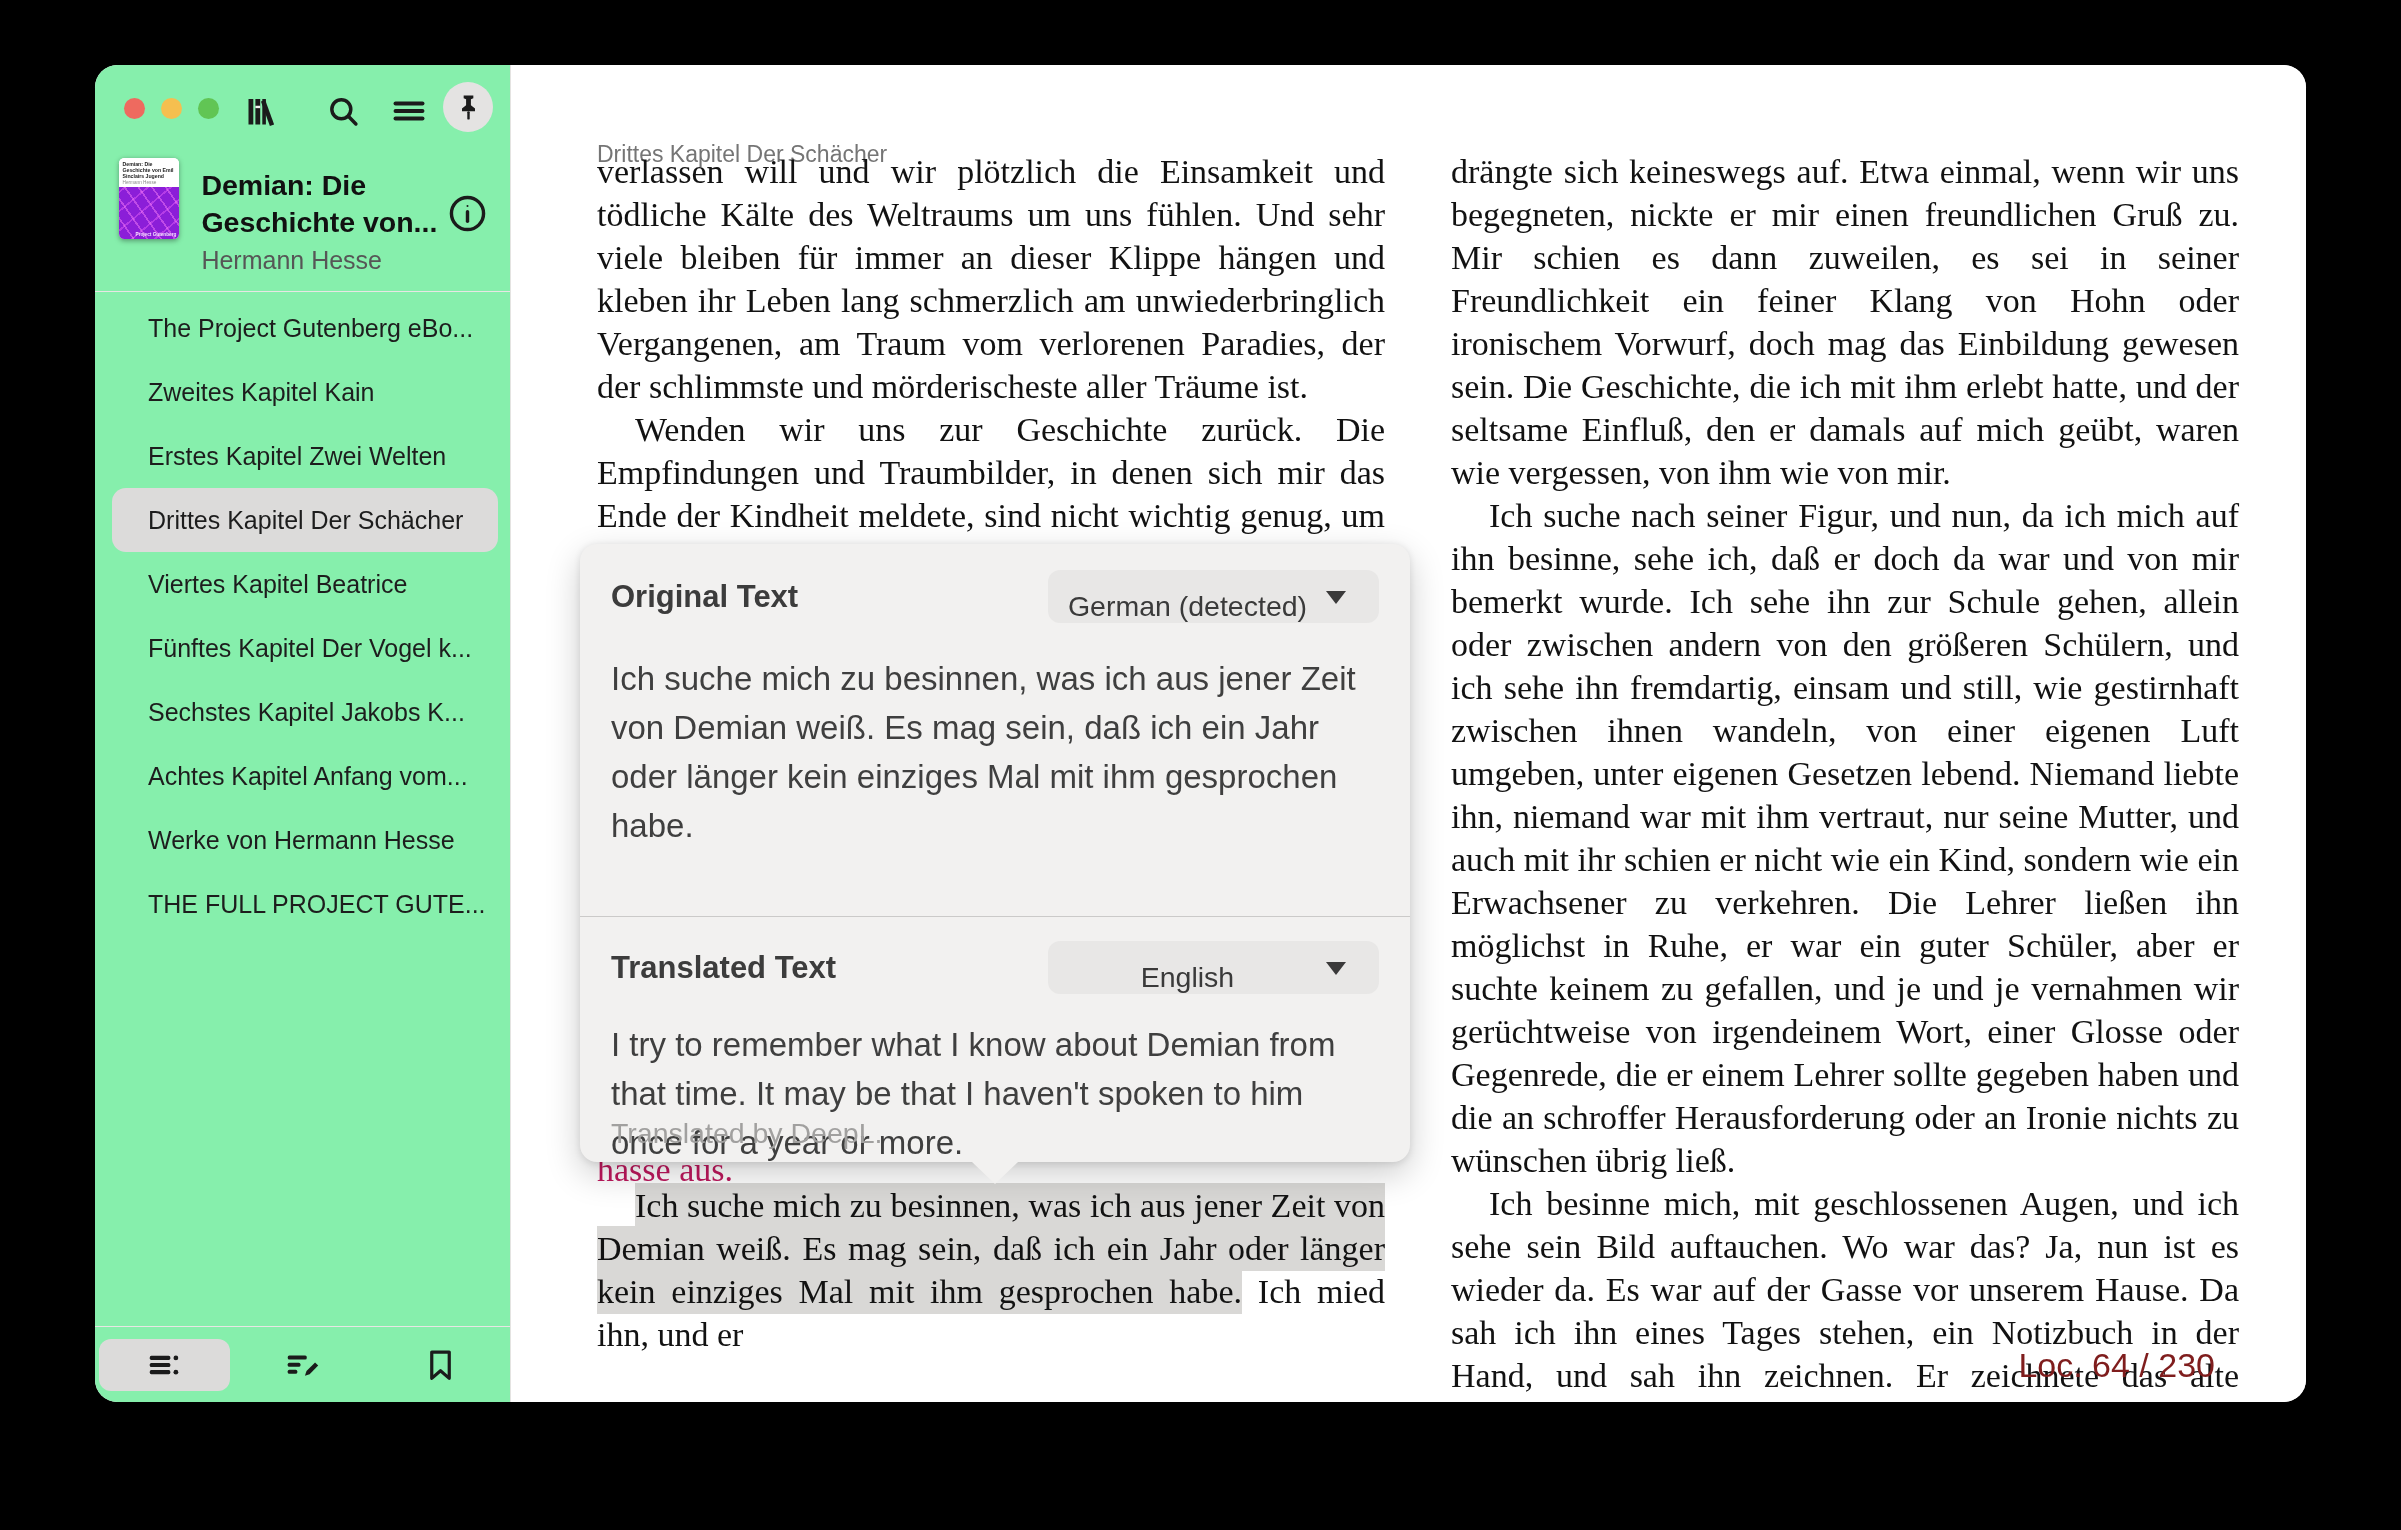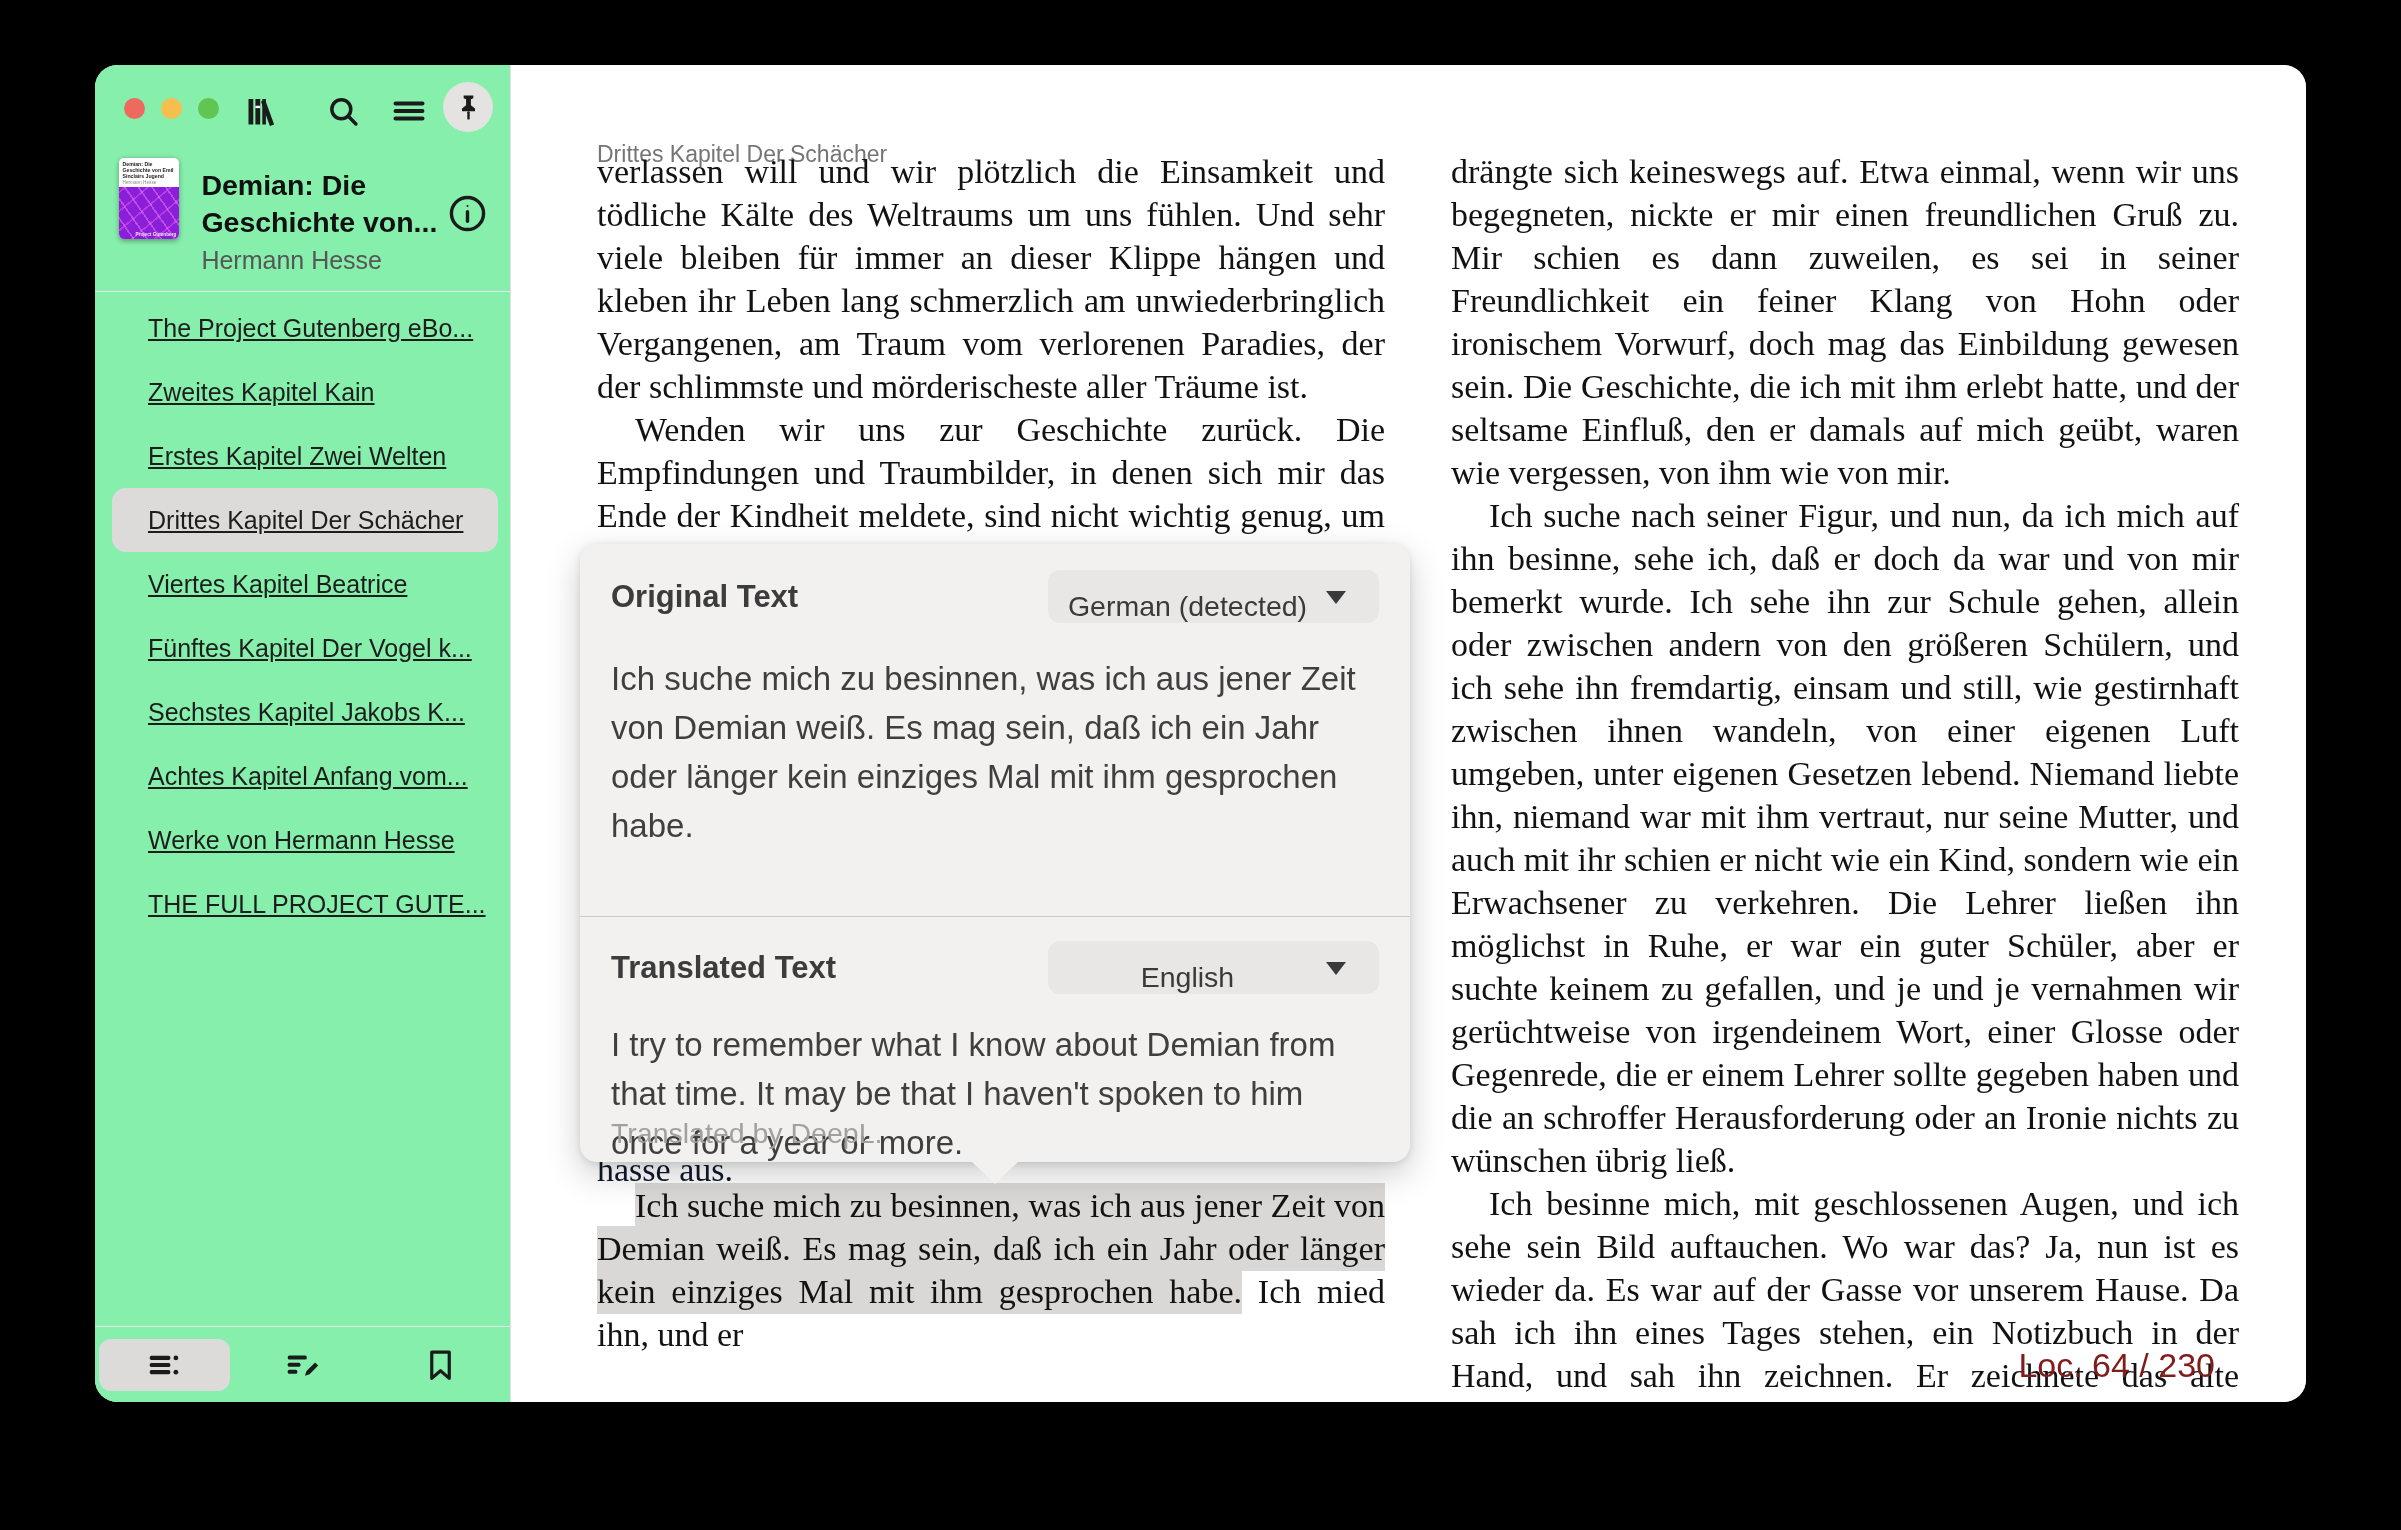--- a/index.html
+++ b/index.html
@@ -21,36 +21,36 @@
   .cover-art { position:absolute; left:0; top:29px; right:0; bottom:0; background:#8b1ed8;
      background-image:repeating-linear-gradient(55deg, rgba(255,130,250,.45) 0 1.7px, transparent 1.7px 11.2px),
                       repeating-linear-gradient(-40deg, rgba(222,90,245,.5) 0 1.7px, transparent 1.7px 14.7px); }
   .cover-pub { position:absolute; right:2.6px; bottom:1.7px; font-size:4.7px; font-weight:bold; color:#f4e2ff; }
   .book-meta { margin-left:22.4px; padding-top:8.6px; }
   .book-title { font-size:28.5px; line-height:37px; font-weight:bold; color:#111; }
   .book-author { font-size:25px; color:#565656; margin-top:5.2px; }
   .info-btn { position:absolute; right:22.4px; top:128px; width:41px; height:41px; color:#1b1b1b; }
   .side-div { position:absolute; left:0; right:0; top:226px; border-top:1.7px solid #e7e6e4; }
   .chapter-list { position:absolute; left:17px; right:12px; top:231px; }
-  .chapter-item { height:64px; display:flex; align-items:center; padding-left:36px; font-size:25px; color:#1d1d1d; white-space:nowrap; overflow:hidden; border-radius:14px; cursor:default;text-decoration:underline; }
+  .chapter-item { height:64px; display:flex; align-items:center; padding-left:36px; font-size:25px; color:#1d1d1d; white-space:nowrap; overflow:hidden; border-radius:14px; cursor:default; }
   .chapter-item.selected { background:#dcdbda; }
   .side-toolbar { position:absolute; left:0; right:0; bottom:0; height:76px; border-top:1.7px solid #e7e6e4; display:flex; }
   .tool-cell { flex:1; display:flex; align-items:center; justify-content:center; }
   .tool-btn { width:131px; height:52px; display:flex; align-items:center; justify-content:center; border-radius:12px; color:#1b1b1b; }
   .tool-btn.selected { background:#dcdbda; }
 
   
   .main { position:absolute; left:417px; top:0; right:0; bottom:0; background:#fff; }
   .chapter-header { position:absolute; left:85px; top:76px; font-size:23px; color:#757575; }
   .col { position:absolute; top:85px; width:788px; font-family:"Liberation Serif", serif; font-size:34px; line-height:43px; color:#121212; text-align:justify; }
   .col-left  { left:85px;  height:483px; overflow:hidden; }
   .col-right { left:939px; bottom:0; }
   .indent { text-indent:38px; }
   .clip4 { max-height:173px; overflow:hidden; }
-  .partial-line { position:absolute; left:85px; top:1083px; width:788px; font-family:"Liberation Serif", serif; font-size:34px; line-height:43px; color:#0f172a; }
+  .partial-line { position:absolute; left:85px; top:1083px; width:788px; font-family:"Liberation Serif", serif; font-size:34px; line-height:43px; color:#be185d; }
   .hl-block { position:absolute; left:85px; top:1119px; width:788px; font-family:"Liberation Serif", serif; font-size:34px; line-height:43px; color:#121212; text-align:justify; text-indent:38px; }
   .hl { background:#d9d8d6; padding:4.3px 0; box-decoration-break:clone; -webkit-box-decoration-break:clone; }
   .loc { position:absolute; right:91px; top:1281px; font-size:34px; color:#7f1d1d; }
 
   
   .popup { position:absolute; left:485px; top:479px; width:830px; height:618px; background:#f2f1f0; border-radius:17px; box-shadow:0 12px 35px rgba(0,0,0,.20), 0 1.7px 7px rgba(0,0,0,.10); z-index:40; }
   .popup-tail { position:absolute; left:50%; bottom:-21.6px; margin-left:-23px; width:0; height:0; border-left:23px solid transparent; border-right:23px solid transparent; border-top:22.4px solid #f2f1f0; }
   .pop-row { position:absolute; left:31px; right:31px; height:53px; display:flex; align-items:center; justify-content:space-between; }
   .pop-label { font-size:31px; font-weight:bold; color:#3c3c3c; }
   .lang-pill { position:relative; width:331px; height:53px; background:#e8e7e6; border-radius:12px; display:flex; align-items:flex-end; justify-content:center; padding-right:52px; }

